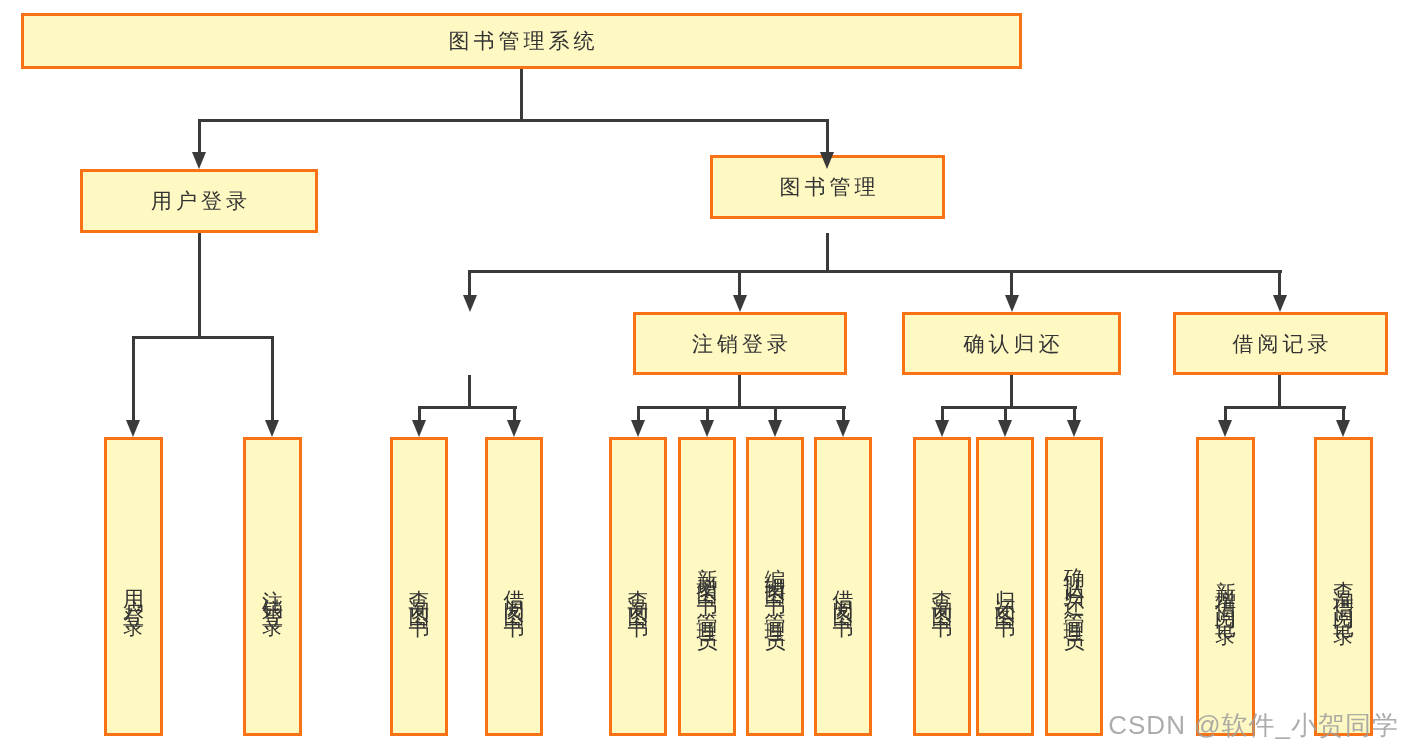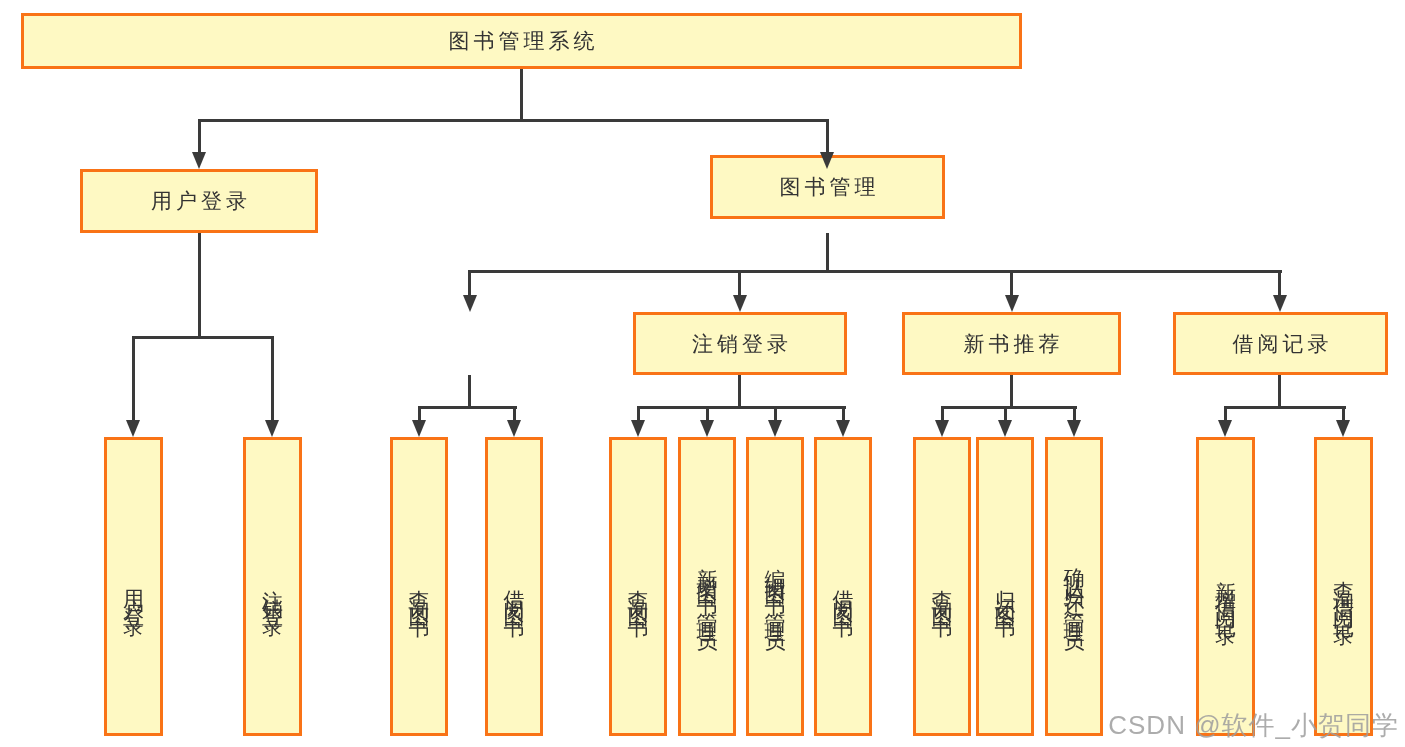--- a/index.html
+++ b/index.html
@@ -68,21 +68,21 @@
     <span class="label-h">用户登录</span>
   </div>
   <div class="node" style="left:710px; top:155px; width:235px; height:64px;">
     <span class="label-h">图书管理</span>
   </div>
 
   <div class="node" style="left:633px; top:312px; width:214px; height:63px;">
     <span class="label-h">注销登录</span>
   </div>
   <div class="node" style="left:902px; top:312px; width:219px; height:63px;">
-    <span class="label-h">新书推荐</span>
+    <span class="label-h">确认归还</span>
   </div>
   <div class="node" style="left:1173px; top:312px; width:215px; height:63px;">
     <span class="label-h">借阅记录</span>
   </div>
 
   <div class="node" style="left:104px; top:437px; width:59px; height:299px;">
     <span class="label-v">用户登录</span>
   </div>
   <div class="node" style="left:243px; top:437px; width:59px; height:299px;">
     <span class="label-v">注销登录</span>

